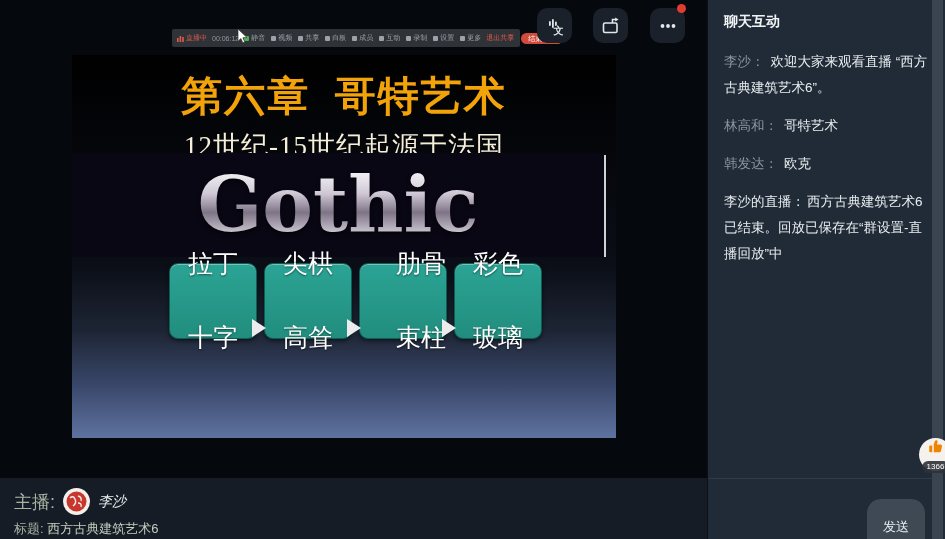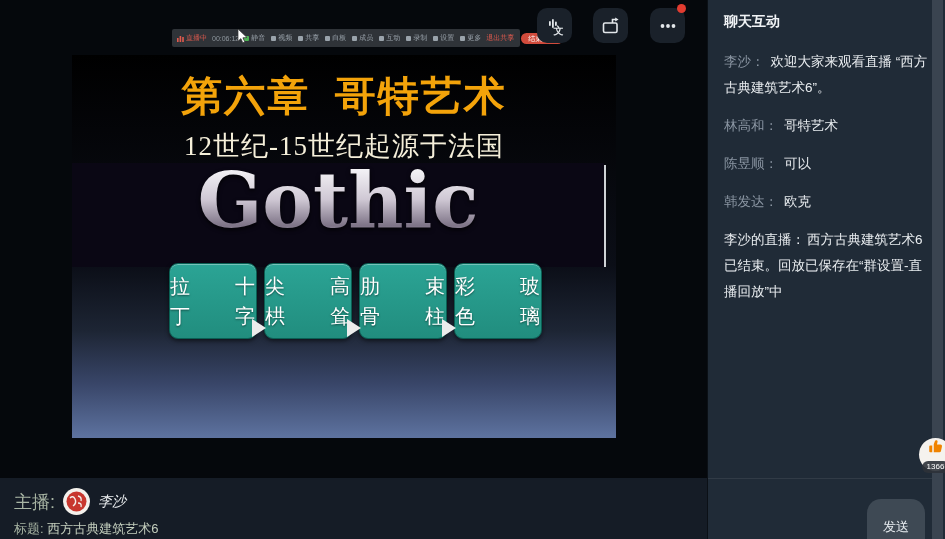--- a/index.html
+++ b/index.html
@@ -36,37 +36,37 @@
 
   
   .slide { position:absolute; left:72px; top:55px; width:544px; height:383px;
     background:linear-gradient(180deg,#000 0%,#0b0e17 55%,#1d2534 72%,#394669 86%,#5e73a0 100%); }
   .chapter-title { margin-top:14px; text-align:center; white-space:pre;
     font-family:"Liberation Serif","DejaVu Serif",serif; font-weight:bold;
     font-size:41px; color:#f3a30a; letter-spacing:2px; }
   .slide-subtitle { margin-top:4px; text-align:center;
     font-family:"Liberation Serif","DejaVu Serif",serif;
     font-size:27px; color:#f5efda; letter-spacing:1px; }
-  .hero { position:absolute; left:0; top:108px; width:532px; height:104px;
-    background:#0a0714; display:flex; justify-content:center; }
+  .hero { position:absolute; left:0; top:98px; width:532px; height:104px;
+    background:#0a0714; display:flex; align-items:center; justify-content:center; }
   .hero-text { font-family:"DejaVu Serif","Liberation Serif",serif; font-weight:bold;
     font-size:76px; line-height:1;
     background:linear-gradient(180deg,#fbfbfd 0%,#cfc8d4 35%,#7e7487 60%,#efedf2 100%);
     -webkit-background-clip:text; background-clip:text; -webkit-text-fill-color:transparent;
     filter:drop-shadow(0 2px 2px rgba(0,0,0,.8)); }
   .hero-edge { position:absolute; right:-2px; top:2px; width:2px; height:102px; background:#cfd3d6; }
 
   .flow-row { position:absolute; left:97px; top:208px; width:373px; height:96px; }
   .flow-box { position:absolute; top:0; width:88px; height:76px; border-radius:9px;
     background:linear-gradient(180deg,#2ba495 0%,#218d7e 100%);
     border:1px solid #0a6054;
     box-shadow:inset 0 1px 0 rgba(255,255,255,.35), 0 2px 4px rgba(0,0,0,.55);
-    display:flex; flex-direction:row; align-items:center; justify-content:center;
+    display:flex; flex-direction:column; align-items:center; justify-content:center;
     color:#fff; font-family:"Liberation Serif","DejaVu Serif",serif;
-    font-size:20px; line-height:30px; text-shadow:0 1px 2px rgba(0,0,0,.5);gap:44px; }
+    font-size:25px; line-height:30px; text-shadow:0 1px 2px rgba(0,0,0,.5);gap:44px; }
   .flow-arrow { position:absolute; top:56px; width:0; height:0; z-index:3;
     border-left:14px solid #ececec; border-top:9px solid transparent; border-bottom:9px solid transparent; }
 
   
   .host-bar { position:absolute; left:0; top:478px; width:707px; height:61px; background:#151c26; }
   .host-row1 { position:absolute; left:14px; top:10px; display:flex; align-items:center; gap:8px; }
   .host-label { font-size:18px; color:#a8b5a4; }
   .avatar { width:27px; height:27px; border-radius:50%; background:#f4f1ec;
     display:flex; align-items:center; justify-content:center; }
   .host-name { font-size:14px; color:#eceff1;font-style:italic; }
@@ -196,21 +196,21 @@
           <div class="flow-box" style="left: 0px;">
             <span>拉丁</span>
             <span>十字</span>
           </div>
           <div class="flow-arrow" style="left: 83px;"></div>
           <div class="flow-box" style="left: 95px;">
             <span>尖栱</span>
             <span>高耸</span>
           </div>
           <div class="flow-arrow" style="left: 178px;"></div>
-          <div class="flow-box" style="left: 190px;">
+          <div class="flow-box" style="left: 190px; align-items: flex-end;">
             <span>肋骨</span>
             <span>束柱</span>
           </div>
           <div class="flow-arrow" style="left: 273px;"></div>
           <div class="flow-box" style="left: 285px;">
             <span>彩色</span>
             <span>玻璃</span>
           </div>
         </div>
     </div>
@@ -232,21 +232,20 @@
       <span>标题:</span>
       <span class="host-title-value">西方古典建筑艺术6</span>
     </div>
   </div>
 
   <div class="chat-panel">
     <div class="chat-header">聊天互动</div>
     <div class="chat-messages">
         <div class="msg"><span class="msg-name">李沙：</span><span class="msg-text">欢迎大家来观看直播 “西方古典建筑艺术6”。</span></div>
         <div class="msg"><span class="msg-name">林高和：</span><span class="msg-text">哥特艺术</span></div>
-        <div class="msg"><span class="msg-name">陈昱顺：</span><span class="msg-text">可以</span></div>
         <div class="msg"><span class="msg-name">韩发达：</span><span class="msg-text">欧克</span></div>
         <div class="msg system"><span class="msg-name">李沙的直播：</span><span class="msg-text">西方古典建筑艺术6 已结束。回放已保存在“群设置-直播回放”中</span></div>
       </div>
 
     <div class="like-btn">
       <svg width="18" height="18" viewBox="0 0 24 24">
         <path d="M7 10v9H4.2a1.2 1.2 0 0 1-1.2-1.2v-6.6A1.2 1.2 0 0 1 4.2 10H7zm2 9h7.6a2.1 2.1 0 0 0 2.05-1.65l1.3-6A2.1 2.1 0 0 0 17.9 8.8h-4.6l.65-3.2A1.8 1.8 0 0 0 10.6 4L9 8.3z" fill="#f08300"></path>
       </svg>
       <span class="like-badge">1366</span>
     </div>

